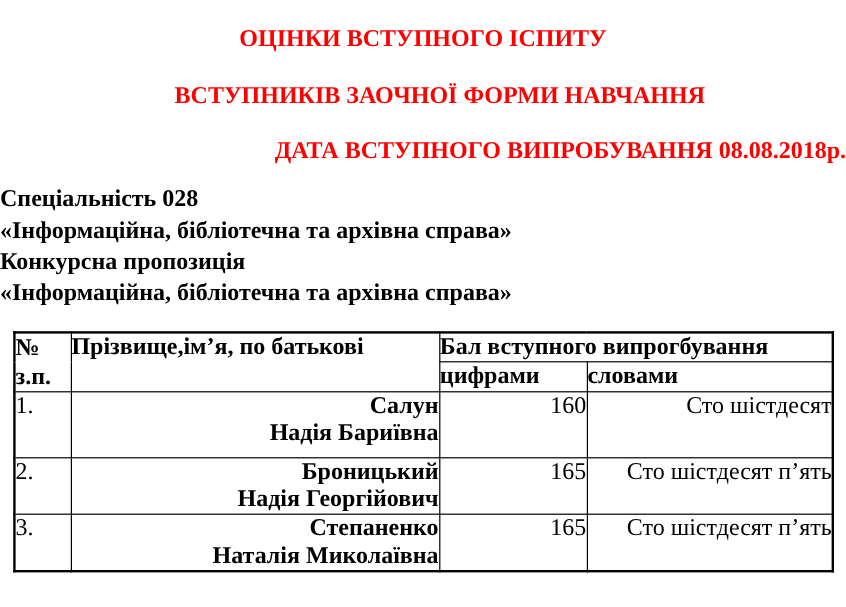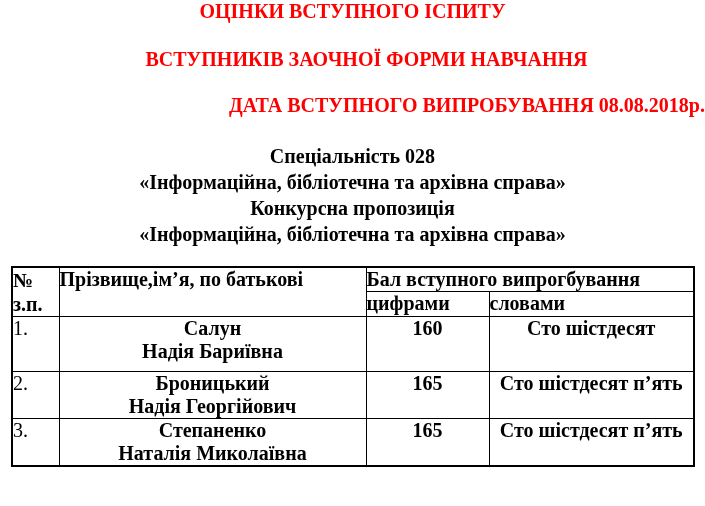--- a/index.html
+++ b/index.html
@@ -14,33 +14,33 @@
       font-family: "Liberation Serif", "DejaVu Serif", serif;
       color: #000000;
     }
     .center { text-align: center; }
     .red-line {
       color: #ff0000;
       font-weight: bold;
       font-size: 20px;
       line-height: 23.5px;
     }
-    #title-block { padding-top: 0; }
+    #title-block { padding-top: 21px; }
     #subtitle-line { margin-top: 24px; margin-left: 28px; }
     #date-line {
       margin-top: 23px;
       margin-left: 10px;
       text-align: right;
     }
     #specialty-block {
-      margin-top: 25px;
+      margin-top: 14px;
       font-weight: bold;
       font-size: 20px;
       line-height: 26px;
-      text-align: center;
+      text-align: left;
       color: #000000;
     }
     #scores-table {
       border-collapse: collapse;
       table-layout: fixed;
       width: 682px;
       margin: 19px 11px 0 11px;
       border: 2px solid #000000;
       font-size: 20px;
     }
@@ -67,31 +67,31 @@
     tr.data-row-2 { height: 47px; }
     tr.data-row-3 { height: 45px; }
     td.num-cell {
       text-align: left;
       padding-left: 9px;
       line-height: 23px;
       padding-top: 1px;
       font-weight: normal;
     }
     td.name-cell {
-      text-align: center;
+      text-align: right;
       padding-left: 5px;
       font-weight: bold;
       line-height: 23px;
       padding-top: 1px;
     }
     td.digits-cell, td.words-cell {
-      text-align: center;
+      text-align: right;
       line-height: 23px;
       padding-top: 1px;
-      font-weight: bold;
+      font-weight: normal;
     }
   </style>
 </head>
 <body>
 
 <div id="title-block">
   <div class="red-line center">ОЦІНКИ ВСТУПНОГО ІСПИТУ</div>
 </div>
 
 <div id="subtitle-line" class="red-line center">ВСТУПНИКІВ ЗАОЧНОЇ ФОРМИ НАВЧАННЯ</div>

